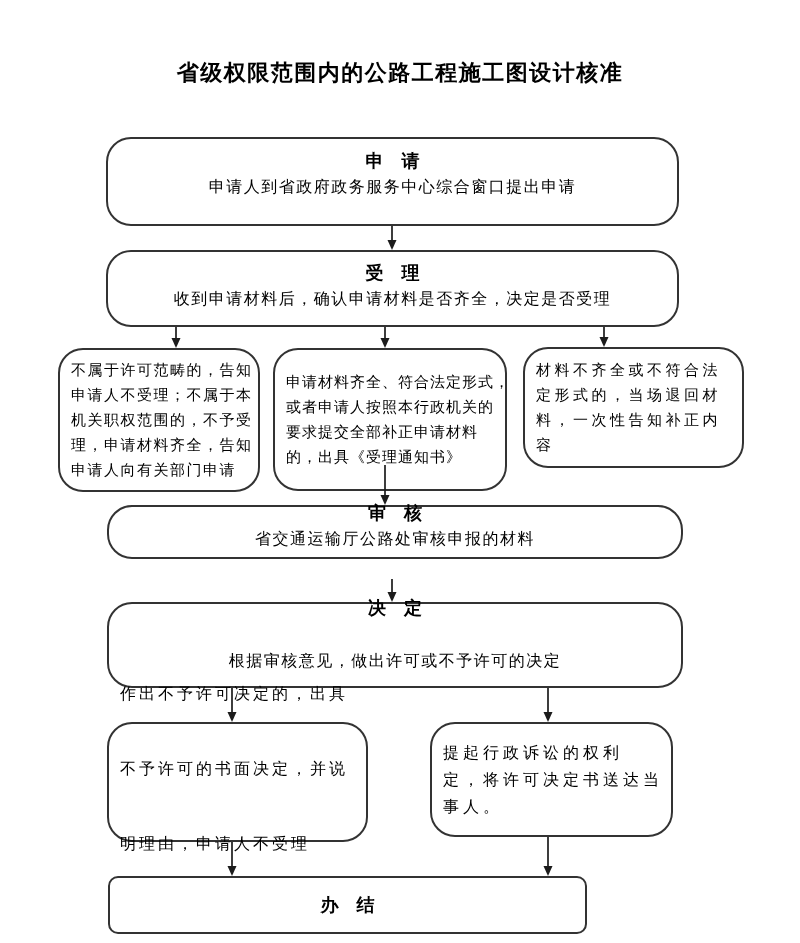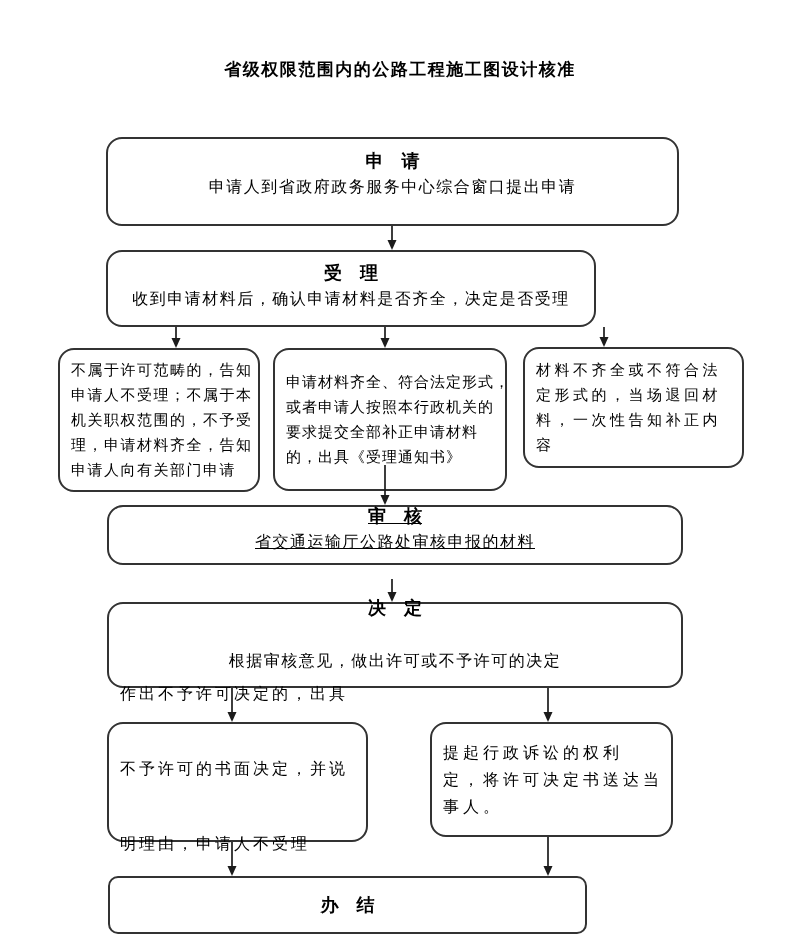--- a/index.html
+++ b/index.html
@@ -14,31 +14,31 @@
     overflow: hidden;
     font-family: "Liberation Serif", serif;
     color: #000000;
   }
   .title {
     position: absolute;
     left: 0;
     top: 58px;
     width: 800px;
     text-align: center;
-    font-size: 17px;
+    font-size: 22px;
     font-weight: bold;
     letter-spacing: 1.5px;
     font-family: "Liberation Sans", sans-serif;
   }
   .box {
     position: absolute;
     box-sizing: border-box;
     background: #ffffff;
     border: 2px solid #333333;
-    border-radius: 16px;
+    border-radius: 25px;
     display: flex;
     flex-direction: column;
     align-items: center;
     justify-content: center;
   }
   .stage-label {
     font-weight: bold;
     font-size: 18px;
     line-height: 22px;
     white-space: pre;
@@ -62,25 +62,25 @@
   .ls1 .text-line { letter-spacing: 1.5px; }
   .ls2 .text-line { letter-spacing: 1px; }
   .ls3 .text-line { letter-spacing: 3.5px; }
   .result .text-line {
     font-size: 16px;
     line-height: 27px;
   }
   .result-deny .text-line { letter-spacing: 3px; margin-top: 48px; }
   .result-grant .text-line { letter-spacing: 4px; }
   #node-apply  { left: 106px; top: 137px; width: 573px; height: 89px; padding-bottom: 16px; }
-  #node-accept { left: 106px; top: 250px; width: 490px; height: 77px; padding-bottom: 6px; }
+  #node-accept { left: 106px; top: 250px; width: 573px; height: 77px; padding-bottom: 6px; }
   #node-branch-left  { left: 58px;  top: 348px; width: 202px; height: 144px; }
   #node-branch-mid   { left: 273px; top: 348px; width: 234px; height: 143px; }
   #node-branch-right { left: 523px; top: 347px; width: 221px; height: 121px; }
-  #node-review { left: 107px; top: 505px; width: 576px; height: 60px; padding-bottom: 12px; text-decoration: underline; }
+  #node-review { left: 107px; top: 505px; width: 576px; height: 54px; padding-bottom: 12px; }
   #node-decide { left: 107px; top: 602px; width: 576px; height: 86px; padding-bottom: 21px; gap: 27px; }
   #node-deny   { left: 107px; top: 722px; width: 261px; height: 120px; }
   #node-grant  { left: 430px; top: 722px; width: 243px; height: 115px; }
   #node-finish { left: 108px; top: 876px; width: 479px; height: 58px; border-radius: 10px; }
   #arrow-layer {
     position: absolute;
     left: 0;
     top: 0;
     width: 800px;
     height: 943px;

